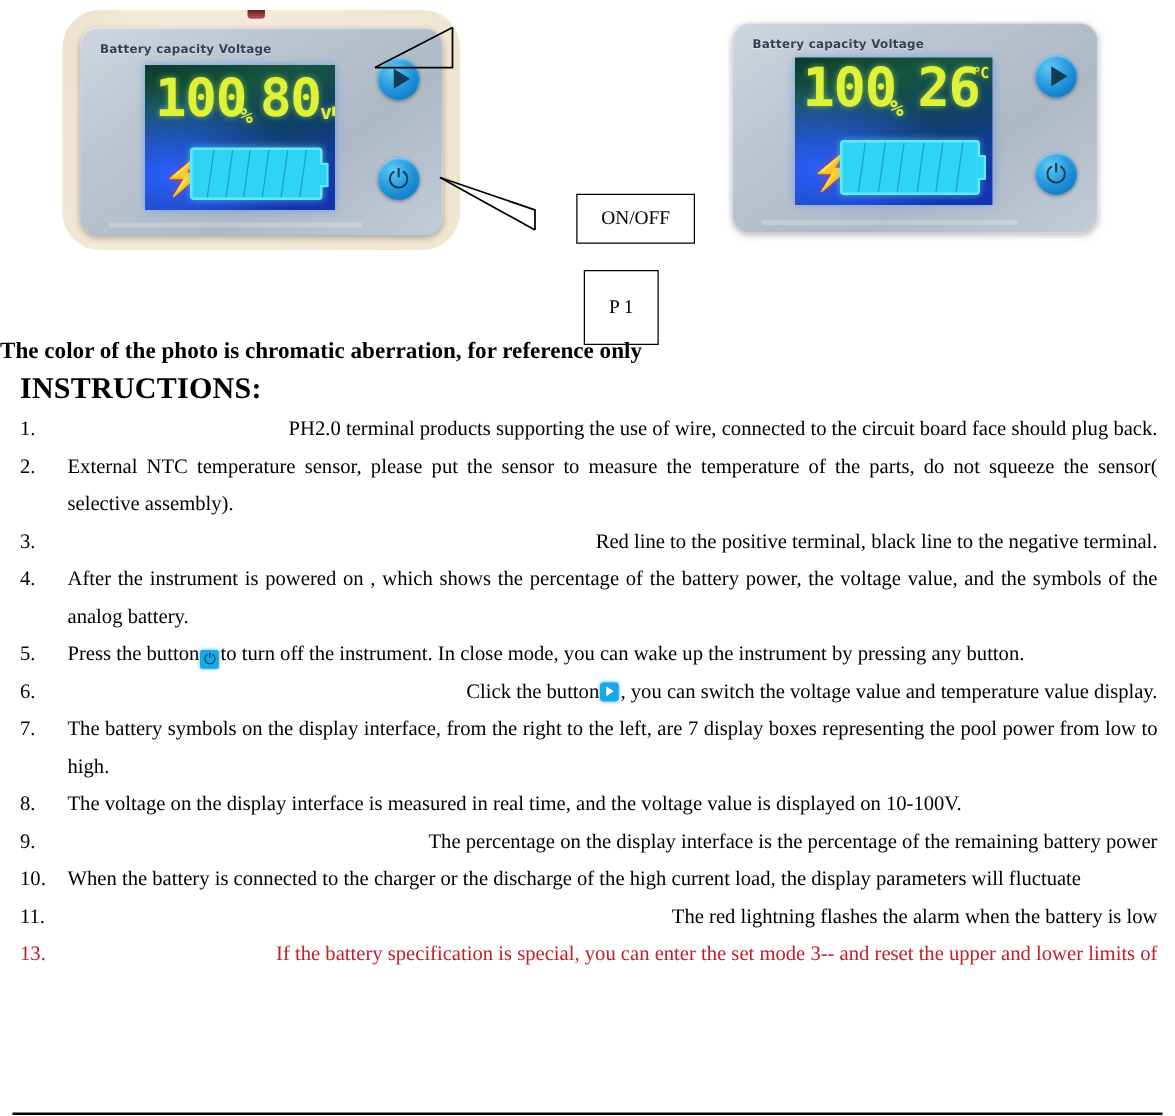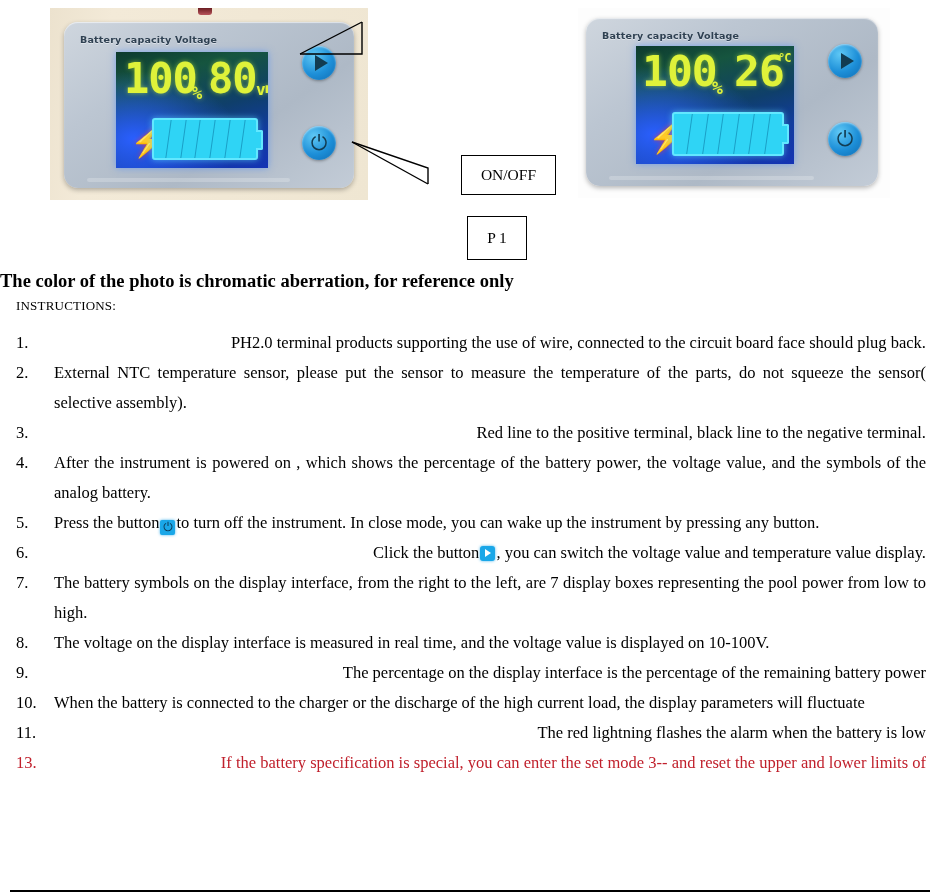--- a/index.html
+++ b/index.html
@@ -21,20 +21,21 @@
     position: absolute;
     left: 0; top: 0;
     width: 940px;
     height: 205px;
   }
 
   
   .device-photo {
     position: absolute;
     overflow: hidden;
+    border-radius: 30px;
   }
   .photo-left {
     left: 50px; top: 8px;
     width: 318px; height: 192px;
     background: linear-gradient(100deg,#ece2ce 0%, #f3ead8 18%, #efe6d2 100%);
   }
   .photo-right {
     left: 578px; top: 8px;
     width: 312px; height: 190px;
     background: #fdfdfd;
@@ -204,42 +205,42 @@
     line-height: 28px;
   }
   .callout-onoff {
     left: 425px; top: 155px;
     width: 95px; height: 40px;
     font-size: 15.5px;
     display: flex; align-items: center; justify-content: center; margin-left: 36px;
   }
   .callout-p1 {
     left: 467px; top: 216px;
-    width: 60px; height: 44px;
+    width: 60px; height: 60px;
     font-size: 15.5px;
     display: flex; align-items: center; justify-content: center;
   }
   .leader { position: absolute; overflow: visible; }
   .leader-switch { left: 300px; top: 20px; width: 110px; height: 60px; }
   .leader-onoff  { left: 352px; top: 140px; width: 110px; height: 50px; }
 
   
   .heading {
     position: absolute;
     left: 0; top: 271px;
     width: 940px;
     font-size: 18.5px;
     font-weight: bold;
     font-family: "Liberation Serif", serif;
   }
   .instr-title {
     position: absolute;
     left: 16px; top: 298px;
-    font-size: 13px;
-    font-weight: normal;
+    font-size: 24px;
+    font-weight: bold;
     letter-spacing: .2px;
   }
 
   .list {
     position: absolute;
     left: 16px; top: 328px;
     width: 910px;
   }
   .li {
     display: flex;

